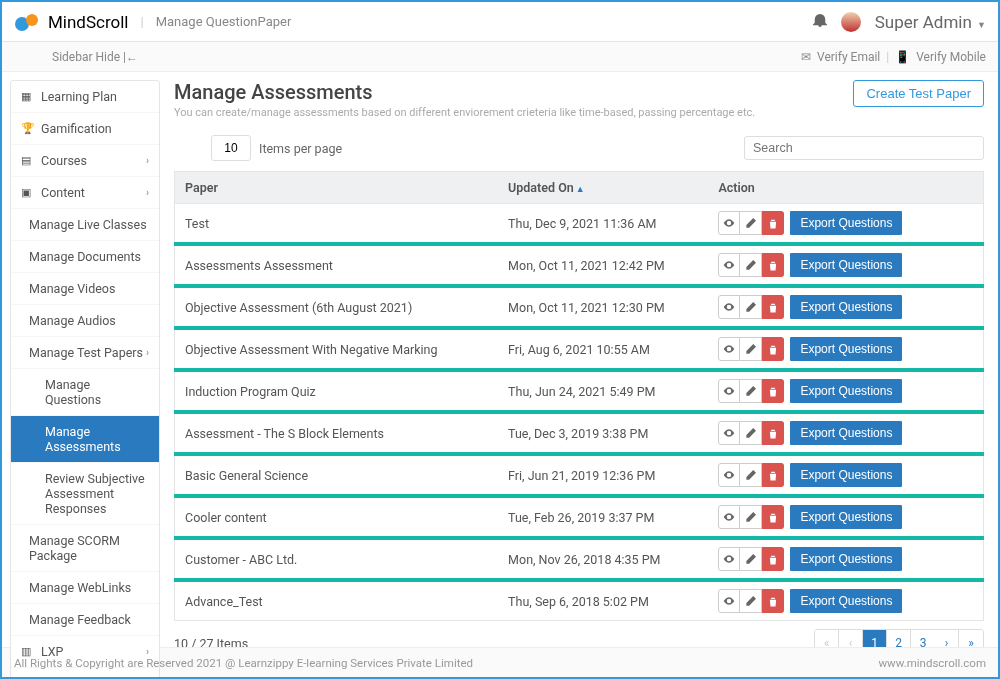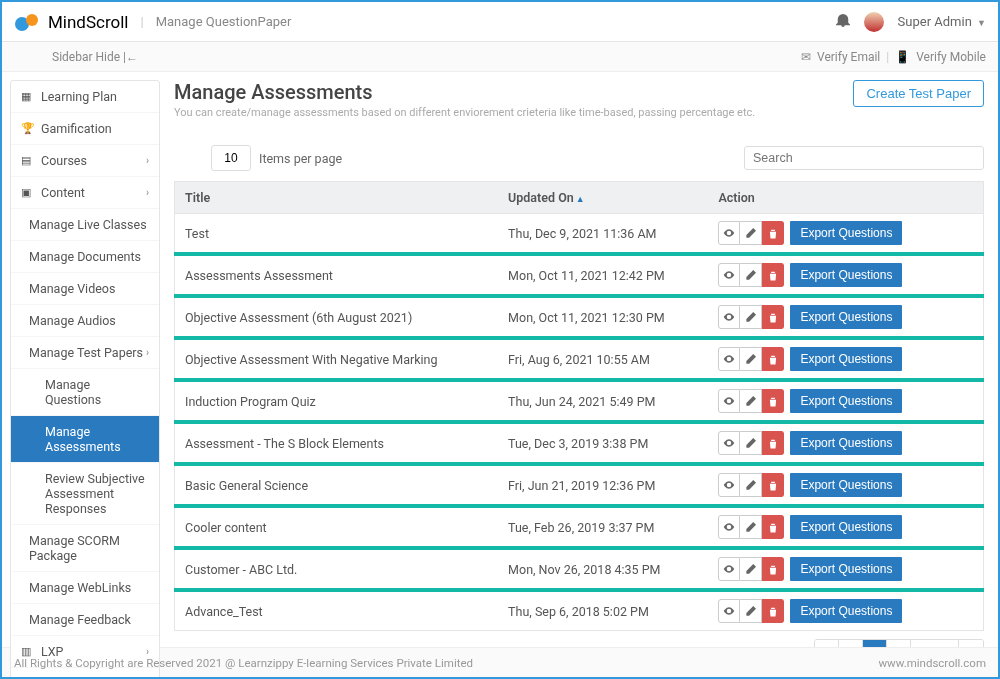--- a/index.html
+++ b/index.html
@@ -6,41 +6,41 @@
 body { font-family: -apple-system, BlinkMacSystemFont, "Segoe UI", Roboto, "Helvetica Neue", Arial, sans-serif; font-size: 13px; color: #555; background: #fff; border: 2px solid #3399dd; width: 1000px; height: 679px; overflow: hidden; }
 .topbar { height: 40px; border-bottom: 1px solid #e5e5e5; display: flex; align-items: center; padding: 0 12px; }
 .logo-wrap { display: flex; align-items: center; gap: 6px; }
 .logo-icon { width: 28px; height: 20px; position: relative; }
 .logo-text { color: #000000; font-size: 17px; font-weight: 400; }
 .divider-v { color: #ccc; margin: 0 12px; }
 .breadcrumb-text { color: #888; font-size: 13px; }
 .topbar-right { margin-left: auto; display: flex; align-items: center; gap: 14px; }
 .bell { color: #666; }
 .avatar { width: 20px; height: 20px; border-radius: 50%; background: linear-gradient(#f0d0b0, #c03030); display: inline-block; }
-.user-name { color: #666; font-size: 13px; }
+.user-name { color: #666; font-size: 17px; }
 .caret-down { font-size: 9px; color: #888; margin-left: 2px; }
 .subbar { height: 30px; display: flex; align-items: center; padding: 0 12px; border-bottom: 1px solid #eee; background: #fafafa; font-size: 12px; color: #888; }
 .subbar .hide-link { margin-left: 38px; }
 .subbar-right { margin-left: auto; display: flex; gap: 6px; align-items: center; color: #888; }
 .subbar-right .sep { color: #ccc; }
 .layout { display: flex; height: calc(100% - 70px - 30px); }
 .sidebar { width: 158px; padding: 8px 0 8px 8px; }
 .sidebar-panel { border: 1px solid #e5e5e5; border-radius: 3px; background: #fff; }
 .nav-item { display: flex; align-items: center; padding: 8px 10px; font-size: 12.5px; color: #555; cursor: pointer; border-bottom: 1px solid #f5f5f5; }
 .nav-item:last-child { border-bottom: none; }
 .nav-item .chev { margin-left: auto; font-size: 10px; color: #888; }
 .nav-item.sub { padding-left: 18px; }
 .nav-item.subsub { padding-left: 34px; }
 .nav-item.active { background: #2a7abf; color: #fff; }
 .content { flex: 1; padding: 8px 14px 0 14px; overflow: auto; }
 .page-title-row { display: flex; align-items: flex-start; }
 .page-title { font-size: 20px; color: #444; font-weight: 500; }
 .page-subtitle { font-size: 11px; color: #aaa; margin-top: 2px; }
 .create-btn { margin-left: auto; border: 1px solid #3399dd; color: #3399dd; background: #fff; padding: 5px 12px; border-radius: 3px; font-size: 13px; cursor: pointer; }
-.toolbar-row { display: flex; align-items: center; margin-top: 26px; gap: 8px; padding-left: 37px; }
+.toolbar-row { display: flex; align-items: center; margin-top: 16px; gap: 8px; padding-left: 37px; }
 .items-input { width: 40px; height: 26px; border: 1px solid #ddd; border-radius: 3px; text-align: center; font-size: 12px; }
 .items-label { font-size: 12.5px; color: #666; }
 .search-input { margin-left: auto; width: 240px; height: 24px; border: 1px solid #ddd; border-radius: 3px; padding: 0 8px; font-size: 12.5px; }
 .table { width: 100%; border: 1px solid #e5e5e5; border-radius: 3px; margin-top: 10px; border-collapse: collapse; }
 .table th { background: #eef0f2; text-align: left; padding: 8px 10px; font-size: 12.5px; color: #555; font-weight: 600; border-bottom: 1px solid #e5e5e5; }
 .table td { padding: 7px 10px; font-size: 12.5px; color: #555; border-bottom: 4px solid #14b8a6; vertical-align: middle; }
 .table tr:last-child td { border-bottom: none; }
 .sort-caret { font-size: 9px; color: #2a7abf; margin-left: 2px; }
 .action-cell { display: flex; align-items: center; gap: 6px; }
 .btn-group { display: inline-flex; }
@@ -182,21 +182,21 @@
 
     <div class="toolbar-row">
       <input class="items-input" value="10" style="">
       <span class="items-label">Items per page</span>
       <input class="search-input" placeholder="Search" style="">
     </div>
 
     <table class="table">
       <thead>
         <tr>
-          <th class="col-title"><span>Title</span></th>
+          <th class="col-title"><span>Paper</span></th>
           <th class="col-updated"><span>Updated On</span><span class="sort-caret">▲</span></th>
           <th class="col-action"><span>Action</span></th>
         </tr>
       </thead>
       <tbody id="table-body">
           <tr>
             <td>Test</td>
             <td>Thu, Dec 9, 2021 11:36 AM</td>
             <td>
               <div class="action-cell">

